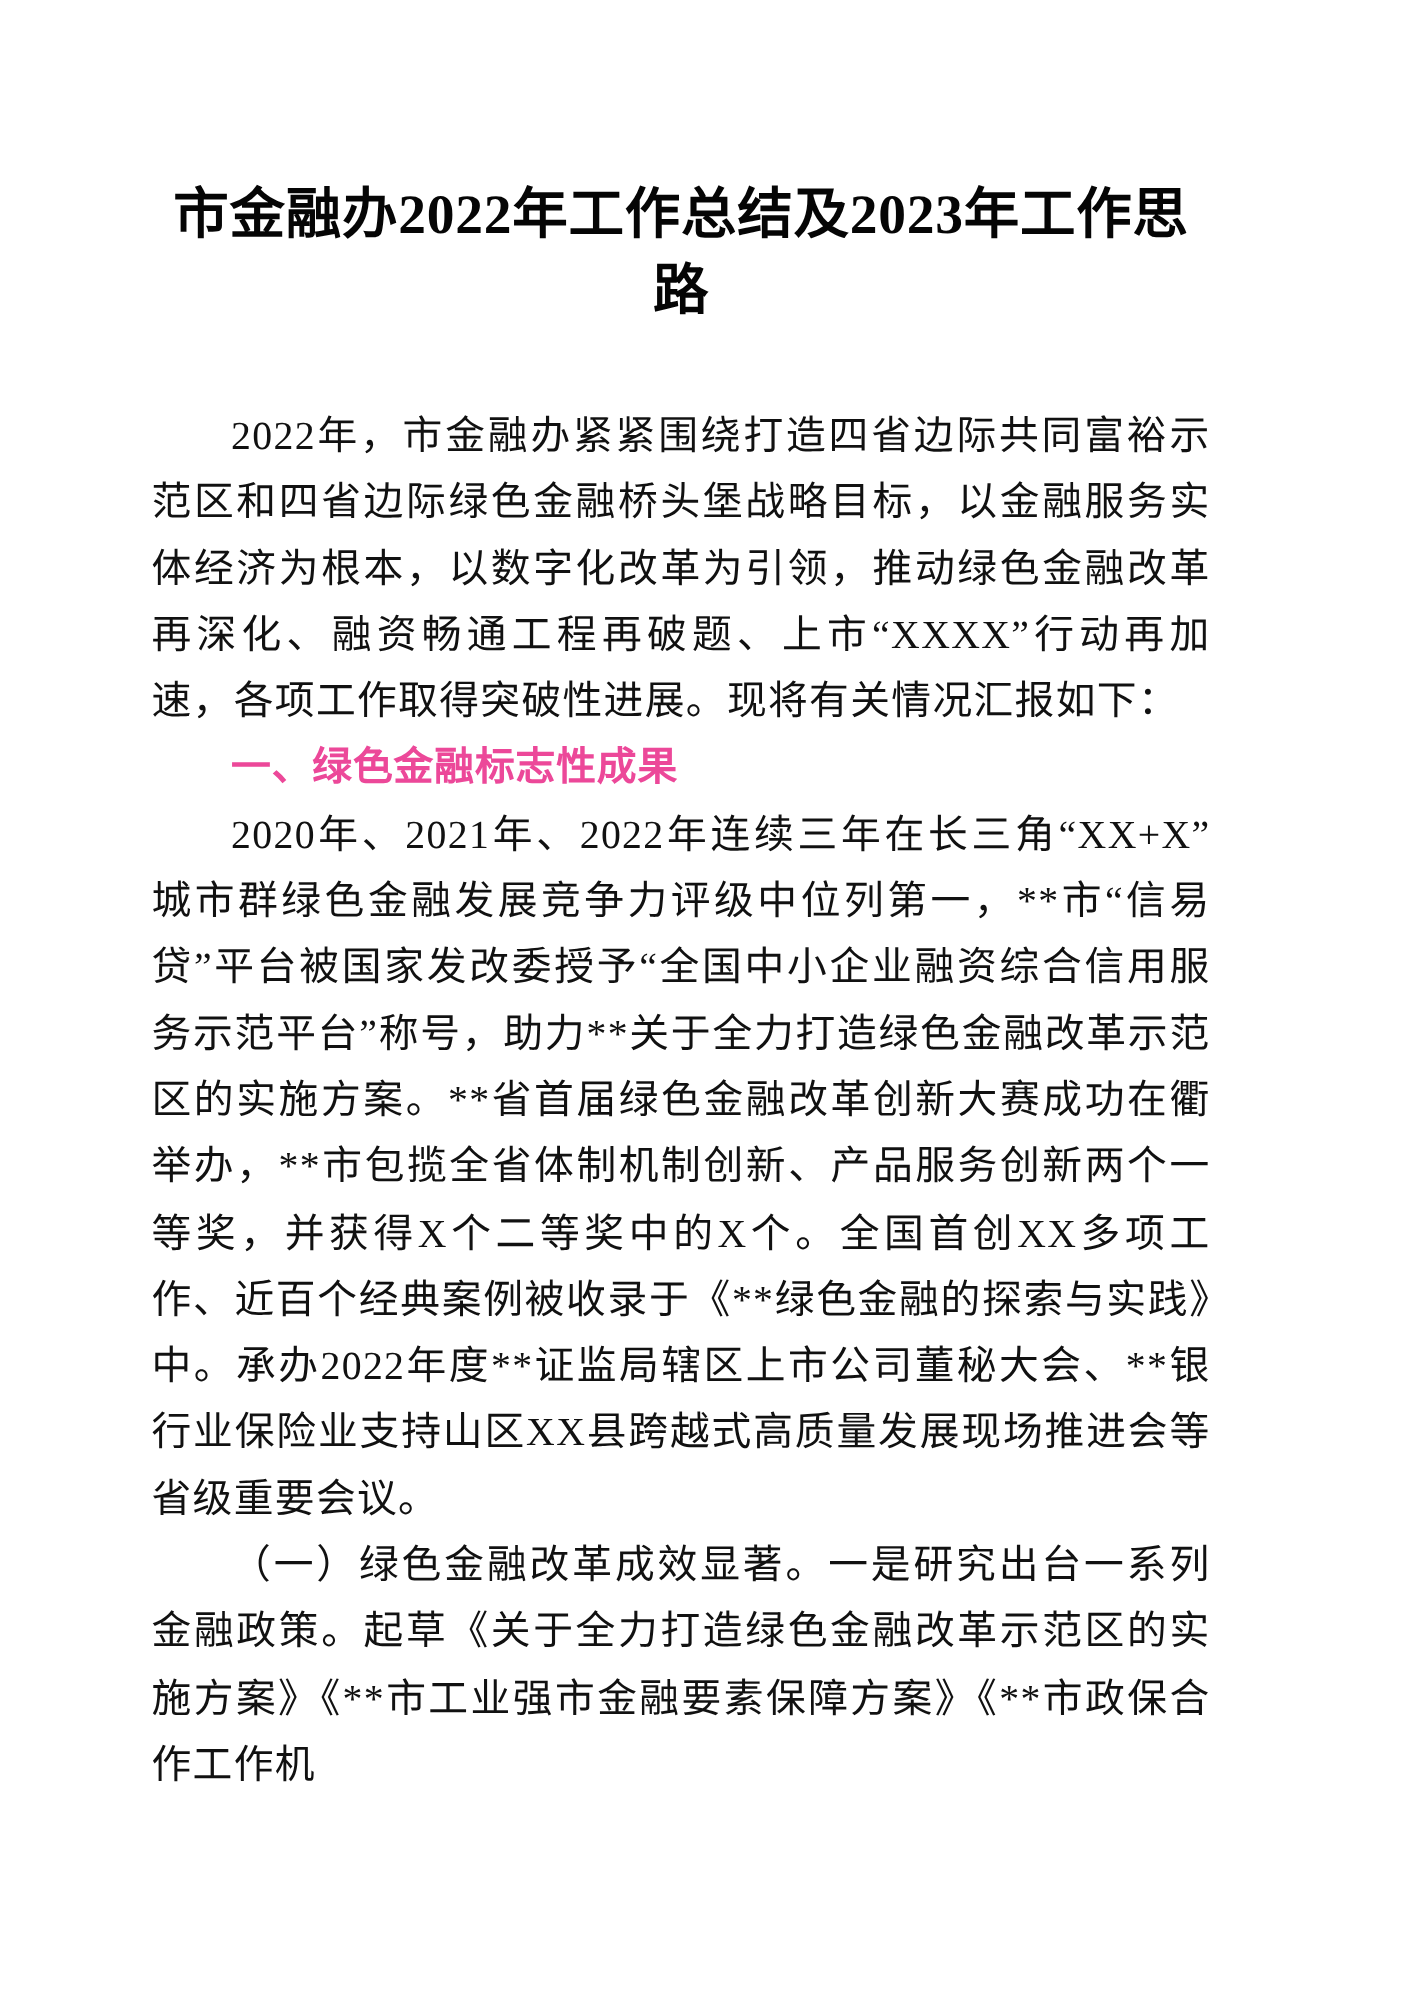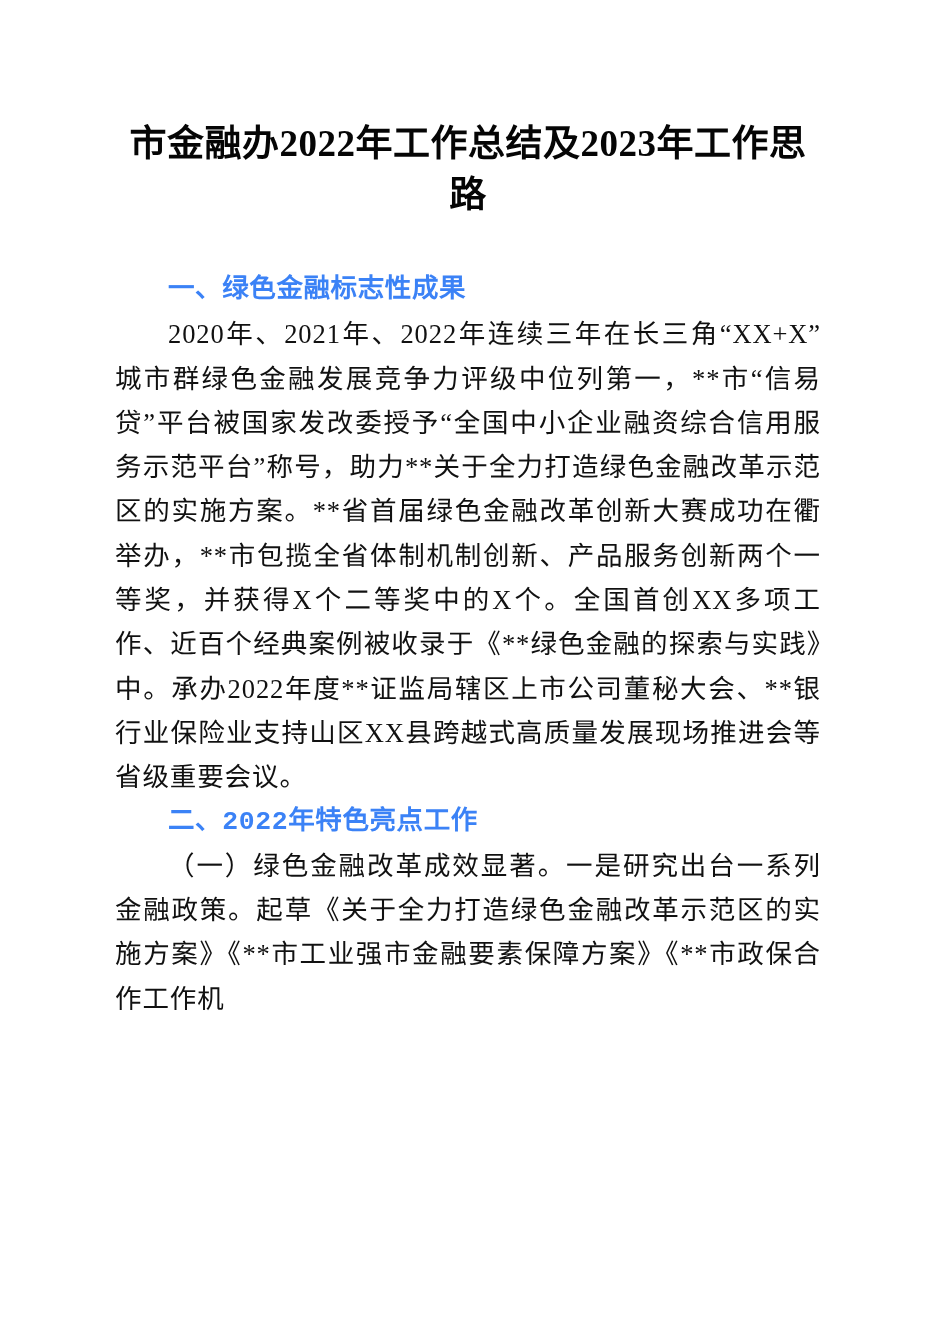--- a/index.html
+++ b/index.html
@@ -21,21 +21,21 @@
   .page {
     position: relative;
     width: 950px;
     height: 1344px;
     background: #ffffff;
     box-sizing: border-box;
   }
 
   .doc-body {
     position: absolute;
-    left: 115px;
+    left: 101px;
     top: 118px;
     width: 706px;
   }
 
   
   .doc-title {
     font-family: "Liberation Serif", "DejaVu Serif", serif;
     font-weight: bold;
     font-size: 37px;
     line-height: 51px;
@@ -61,50 +61,50 @@
     text-align-last: left;
     text-indent: 2em;
     letter-spacing: 0.9px;
     margin: 0;
     color: #111111;
     word-break: break-all;
   }
 
   
   .heading {
-    font-family: Liberation Mono, monospace;
+    font-family: Liberation Sans, sans-serif;
     font-weight: bold;
     font-size: 26.5px;
     line-height: 44.3px;
     text-indent: 2em;
     letter-spacing: 0.6px;
     margin: 0;
-    color: #3b82f6;
+    color: #ec4899;
     text-align: left;
   }
 
   .blk { display: block; }
 </style>
 </head>
 <body>
 
 <div class="page">
 
   <div class="doc-body">
 
     <h1 class="doc-title">
       <span class="blk">市金融办2022年工作总结及2023年工作思路</span>
     </h1>
 
     <div class="title-spacer"></div>
 
+    <p class="para">2022年，市金融办紧紧围绕打造四省边际共同富裕示范区和四省边际绿色金融桥头堡战略目标，以金融服务实体经济为根本，以数字化改革为引领，推动绿色金融改革再深化、融资畅通工程再破题、上市“XXXX”行动再加速，各项工作取得突破性进展。现将有关情况汇报如下：</p>
 
     <p class="heading">一、绿色金融标志性成果</p>
 
     <p class="para">2020年、2021年、2022年连续三年在长三角“XX+X”城市群绿色金融发展竞争力评级中位列第一，**市“信易贷”平台被国家发改委授予“全国中小企业融资综合信用服务示范平台”称号，助力**关于全力打造绿色金融改革示范区的实施方案。**省首届绿色金融改革创新大赛成功在衢举办，**市包揽全省体制机制创新、产品服务创新两个一等奖，并获得X个二等奖中的X个。全国首创XX多项工作、近百个经典案例被收录于《**绿色金融的探索与实践》中。承办2022年度**证监局辖区上市公司董秘大会、**银行业保险业支持山区XX县跨越式高质量发展现场推进会等省级重要会议。</p>
 
-    <p class="heading">二、2022年特色亮点工作</p>
 
     <p class="para">（一）绿色金融改革成效显著。一是研究出台一系列金融政策。起草《关于全力打造绿色金融改革示范区的实施方案》《**市工业强市金融要素保障方案》《**市政保合作工作机</p>
 
   </div>
 
 </div>
 
 </body></html>

